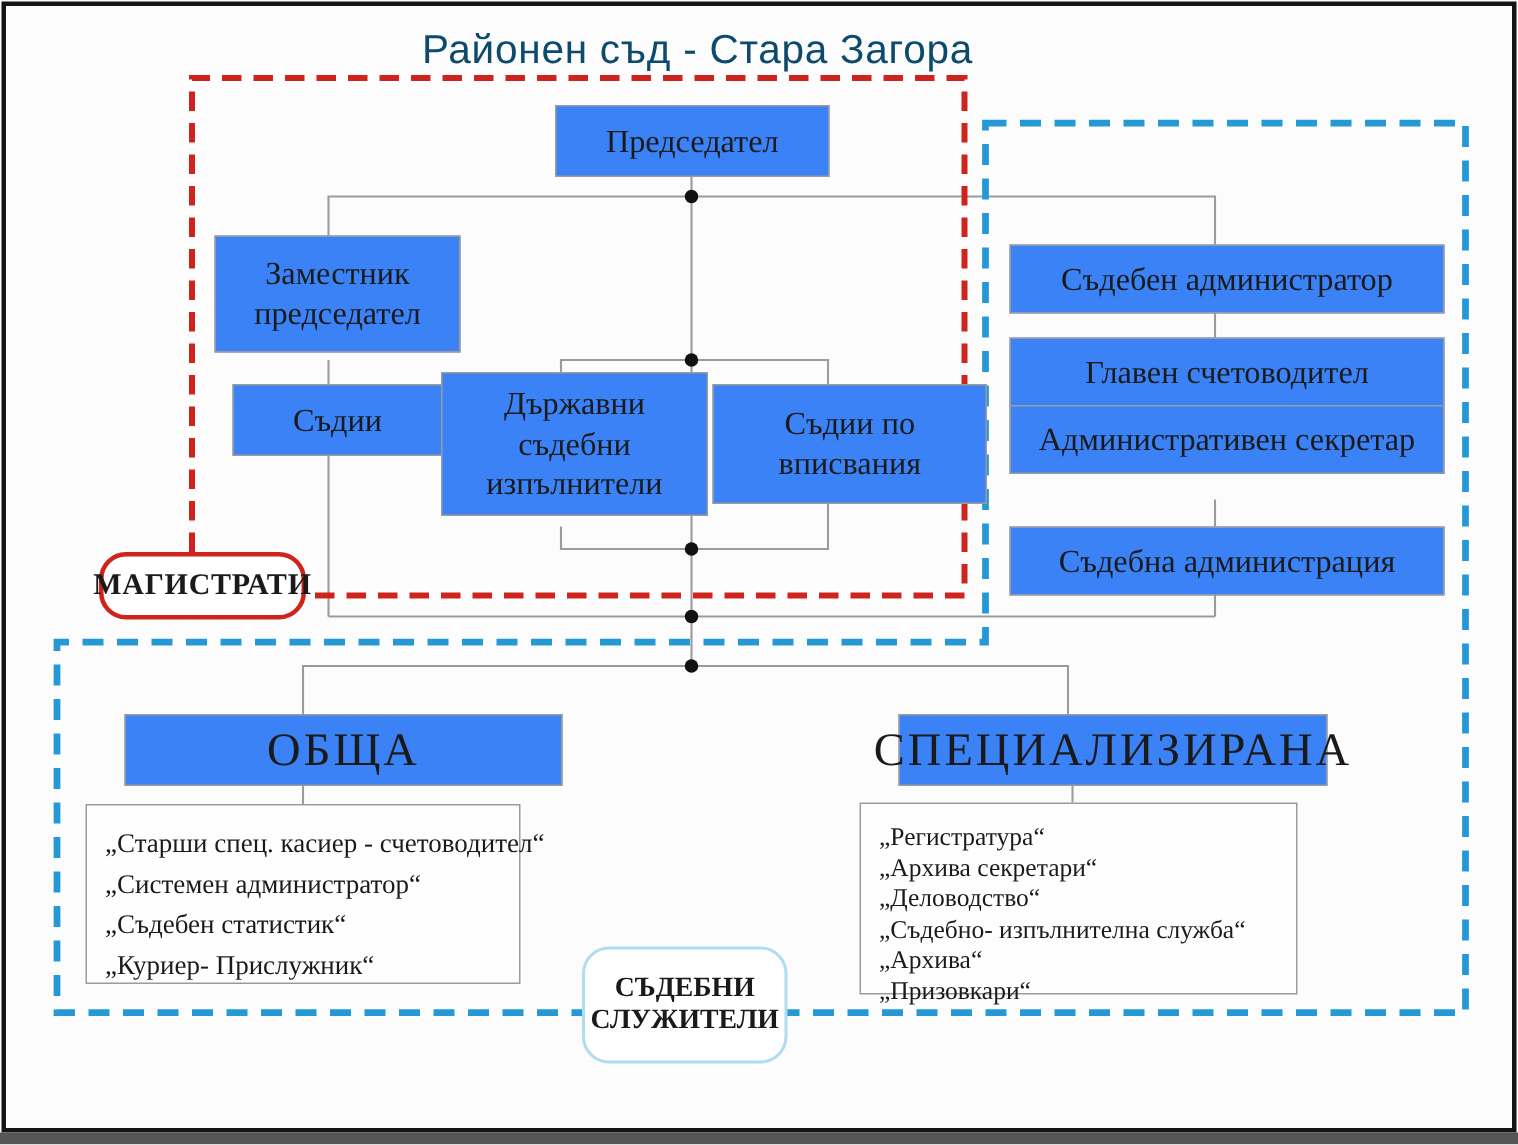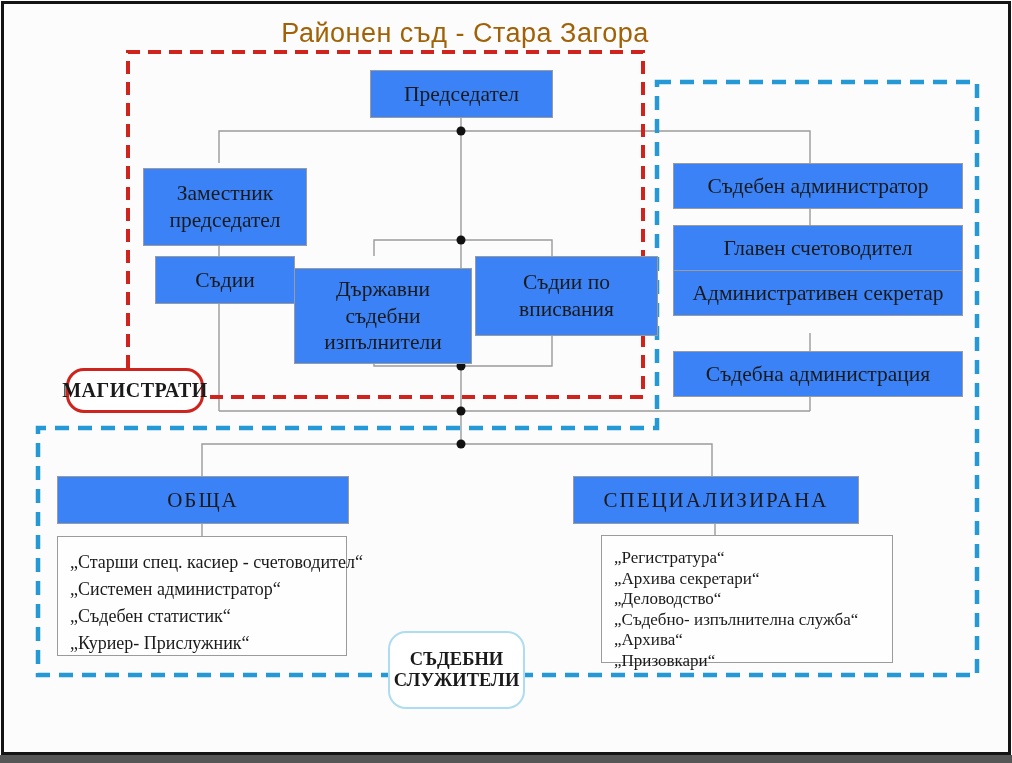--- a/index.html
+++ b/index.html
@@ -6,32 +6,32 @@
   .page{
     position:relative;width:1012px;height:763px;background:#fcfcfc;
     overflow:hidden;font-family:"Liberation Serif",serif;color:#1a1a1a;
   }
   .frame{position:absolute;left:1px;top:1px;width:1004px;height:748px;
     border:3px solid #141414;pointer-events:none;z-index:6;}
   .bottom-strip{position:absolute;left:0;bottom:0;width:1012px;height:8px;
     background:#565656;z-index:7;}
   .title{
     position:absolute;left:0;top:18px;width:930px;text-align:center;
-    font-family:"Liberation Sans",sans-serif;font-size:27px;color:#a16207;
+    font-family:"Liberation Sans",sans-serif;font-size:27px;color:#0c4a6e;
     z-index:3;letter-spacing:0.5px;
   }
   .wires{position:absolute;left:0;top:0;z-index:1;}
   .node{
     position:absolute;background:#3b82f6;border:1px solid #9b9b9b;
     display:flex;align-items:center;justify-content:center;text-align:center;
     z-index:2;line-height:1.25;
   }
   .n-main{font-size:21.5px;}
   .n-wide{font-size:21.5px;}
-  .n-big{font-size:21px;letter-spacing:2px;}
+  .n-big{font-size:31px;letter-spacing:2px;margin-left:26px;}
   .listbox{
     position:absolute;background:#fefefe;border:1px solid #9b9b9b;z-index:2;
     padding:12px 8px 6px 12px;box-sizing:border-box;text-align:left;
   }
   .listbox .list-item{white-space:nowrap;}
   .lb-general .list-item{font-size:18px;line-height:27px;}
   .lb-special .list-item{font-size:17px;line-height:20.5px;}
   .label-box{
     position:absolute;background:#fff;display:flex;align-items:center;
     justify-content:center;text-align:center;z-index:4;
@@ -80,25 +80,25 @@
       <circle cx="461" cy="366" r="4.5"></circle>
       <circle cx="461" cy="411" r="4.5"></circle>
       <circle cx="461" cy="444" r="4.5"></circle>
     </g>
   </svg>
 
   <div class="title">Районен съд - Стара Загора</div>
 
   <div class="node n-main" style="left:370px;top:70px;width:181px;height:46px;">Председател</div>
 
-  <div class="node n-main" style="left:143px;top:168px;width:150px;height:76px;padding:0 6px;">Заместник председател</div>
+  <div class="node n-main" style="left:143px;top:157px;width:150px;height:76px;padding:0 6px;">Заместник председател</div>
 
   <div class="node n-main" style="left:143px;top:256px;width:138px;height:46px;margin-left:12px;">Съдии</div>
 
-  <div class="node n-main" style="left:294px;top:268px;width:160px;height:94px;padding:0 8px;">Държавни съдебни изпълнители</div>
+  <div class="node n-main" style="left:294px;top:248px;width:160px;height:94px;padding:0 8px;">Държавни съдебни изпълнители</div>
 
   <div class="node n-main" style="left:475px;top:256px;width:153px;height:78px;padding:0 14px;">Съдии по вписвания</div>
 
   <div class="node n-wide" style="left:673px;top:163px;width:288px;height:44px;">Съдебен администратор</div>
 
   <div class="node n-wide" style="left:673px;top:225px;width:288px;height:44px;">Главен счетоводител</div>
 
   <div class="node n-wide" style="left:673px;top:270px;width:288px;height:44px;">Административен секретар</div>
 
   <div class="node n-wide" style="left:673px;top:351px;width:288px;height:44px;">Съдебна администрация</div>
@@ -107,21 +107,21 @@
 
   <div class="listbox lb-general" style="left:57px;top:536px;width:290px;height:120px;">
       <div class="list-item">„Старши спец. касиер - счетоводител“</div>
       <div class="list-item">„Системен администратор“</div>
       <div class="list-item">„Съдебен статистик“</div>
       <div class="list-item">„Куриер- Прислужник“</div>
     </div>
 
   <div class="node n-big" style="left:573px;top:476px;width:284px;height:46px;">СПЕЦИАЛИЗИРАНА</div>
 
-  <div class="listbox lb-special" style="left:601px;top:535px;width:292px;height:128px;">
+  <div class="listbox lb-special" style="left:573px;top:535px;width:292px;height:128px;">
       <div class="list-item">„Регистратура“</div>
       <div class="list-item">„Архива секретари“</div>
       <div class="list-item">„Деловодство“</div>
       <div class="list-item">„Съдебно- изпълнителна служба“</div>
       <div class="list-item">„Архива“</div>
       <div class="list-item">„Призовкари“</div>
     </div>
 
   <div class="label-box lb-magistrates">МАГИСТРАТИ</div>
 

